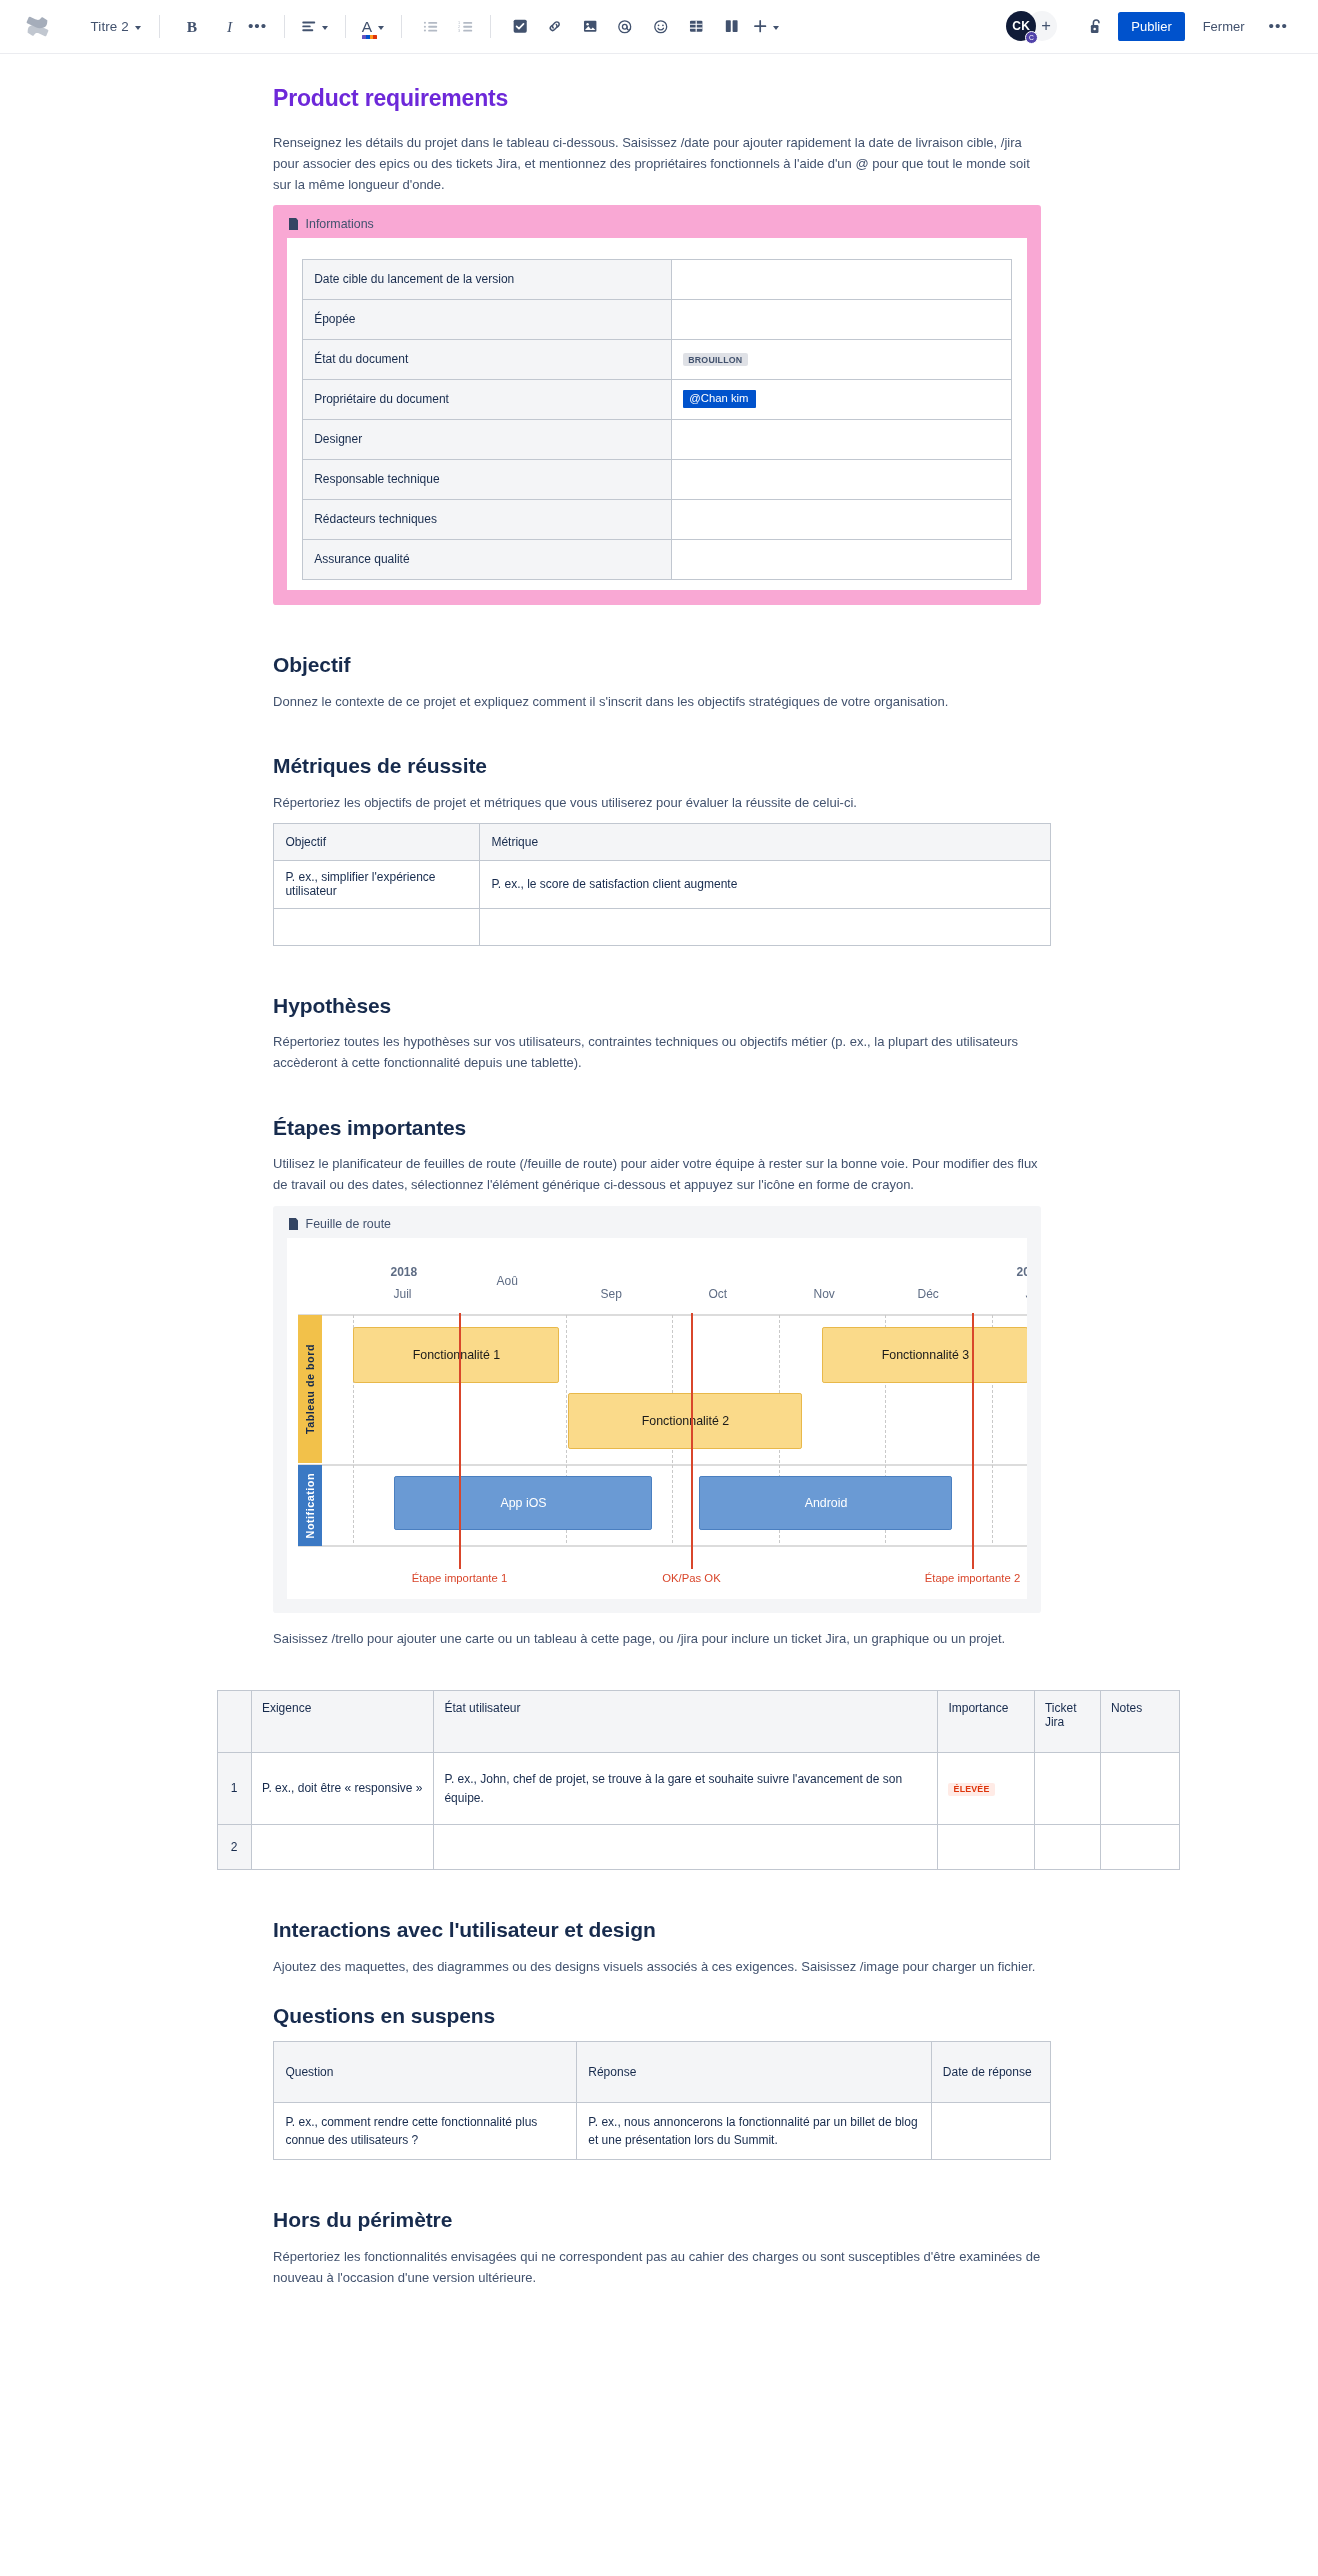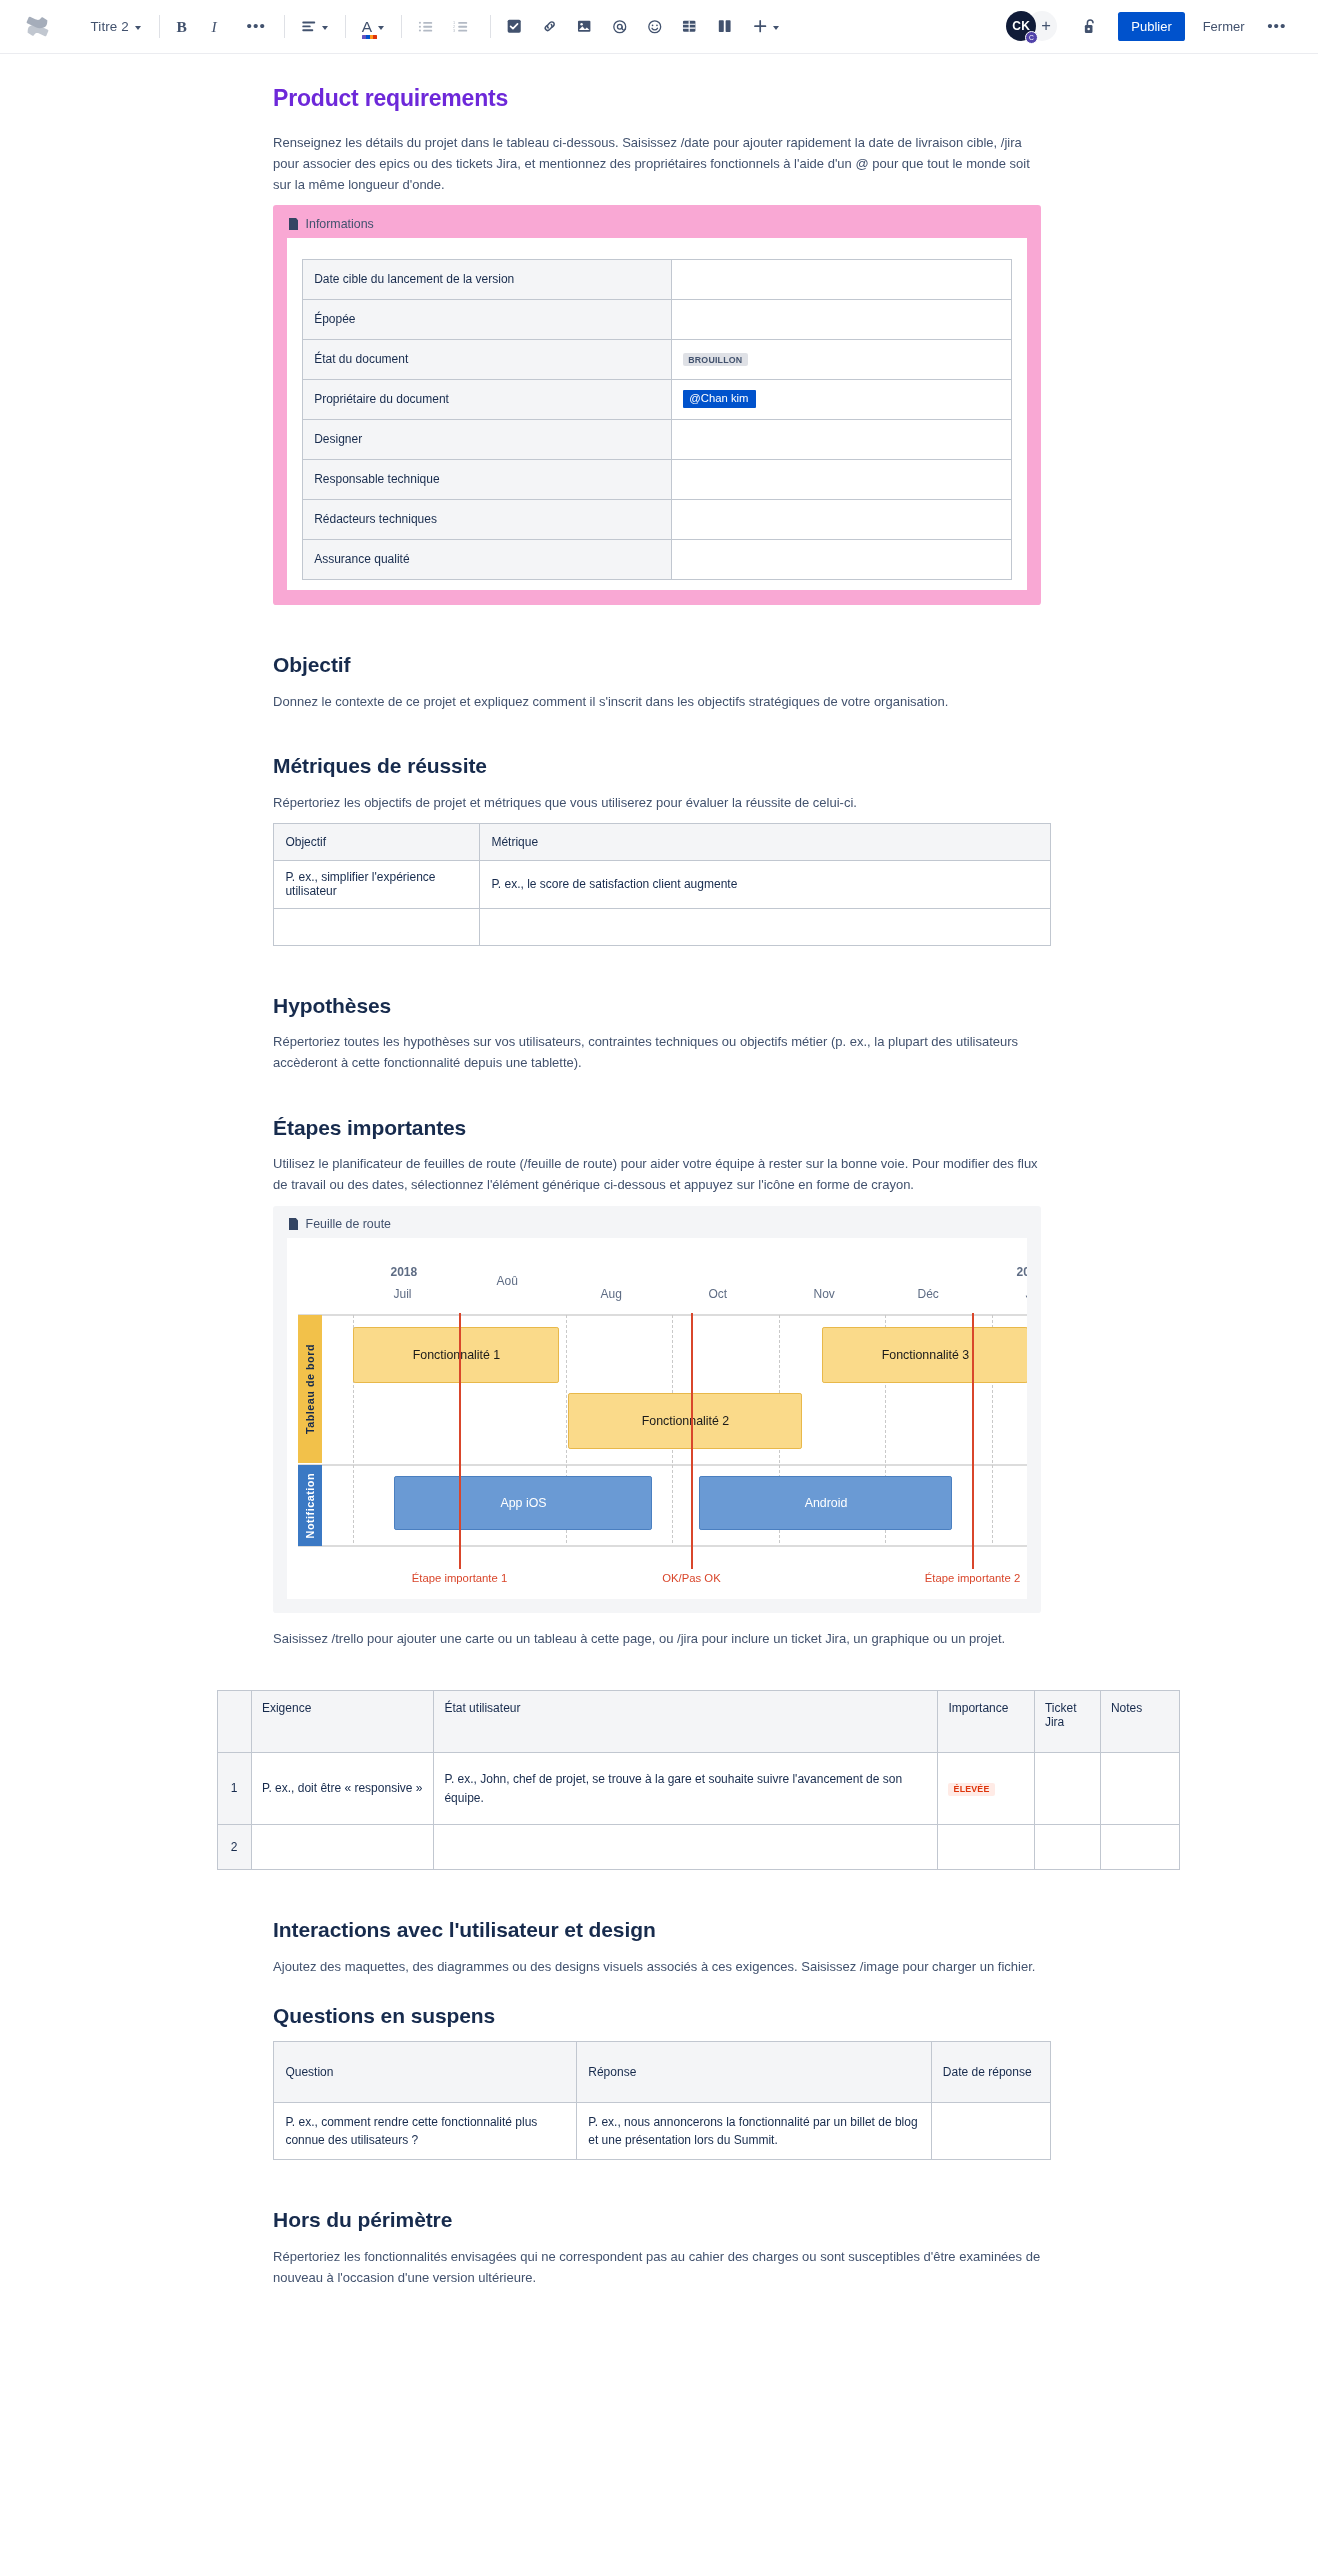--- a/index.html
+++ b/index.html
@@ -43,21 +43,21 @@
   .tb-sep {
     width: 0.5px; height: 23px; background: #dfe1e6;
     flex: 0 0 auto;
   }
   .tb-btn {
     height: 31px;
     min-width: 31px;
     border-radius: 3.1px;
     display: flex;
     align-items: center;
-    justify-content: space-between;
+    justify-content: flex-end;
     gap: 4.1px;
     padding: 0 5.2px;
     cursor: pointer;
     color: #42526e;
     background: transparent;
     border: none;
     font-size: 13px;
     font-family: "Liberation Sans", sans-serif;
     white-space: nowrap;
   }
@@ -588,21 +588,21 @@
         <span>Feuille de route</span>
       </div>
       <div class="roadmap-canvas">
         <div class="rm-inner">
 
           <div class="rm-year" style="left:103px;top:27px">2018</div>
           <div class="rm-year" style="left:729px;top:27px">2019</div>
 
           <div class="rm-month" style="left:106px;top:49px">Juil</div>
           <div class="rm-month" style="left:209px;top:36px">Aoû</div>
-          <div class="rm-month" style="left:313px;top:49px">Aug</div>
+          <div class="rm-month" style="left:313px;top:49px">Sep</div>
           <div class="rm-month" style="left:421px;top:49px">Oct</div>
           <div class="rm-month" style="left:526px;top:49px">Nov</div>
           <div class="rm-month" style="left:630px;top:49px">Déc</div>
           <div class="rm-month" style="left:738px;top:49px">Jan</div>
 
           <div class="rm-hline" style="top:76px"></div>
           <div class="rm-hline" style="top:226px"></div>
           <div class="rm-hline" style="top:307px;left:10.3px"></div>
 
           <div class="rm-vgrid" style="left:66px"></div>

